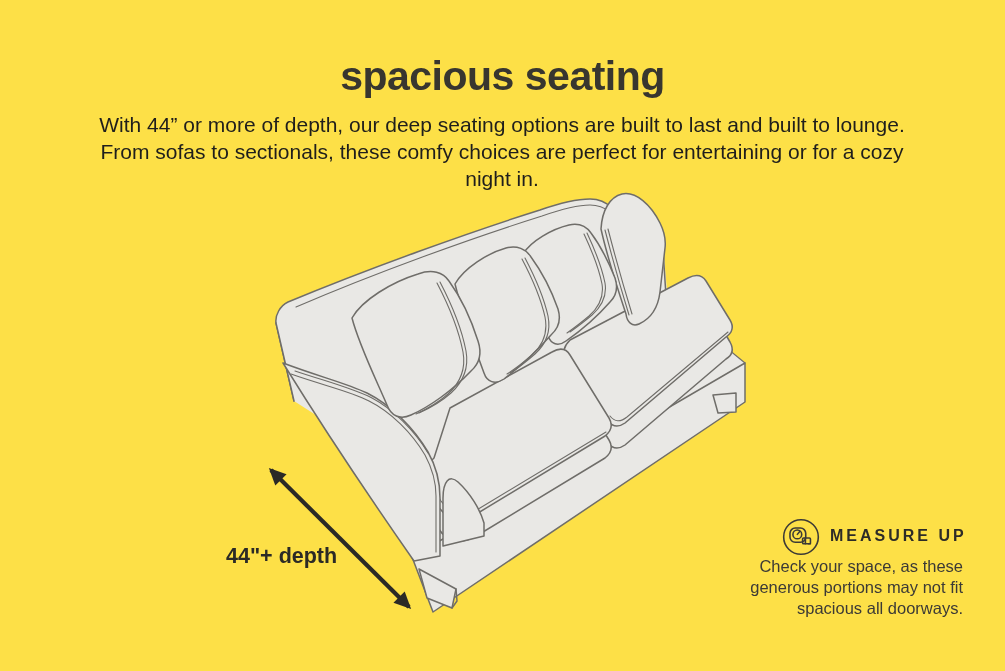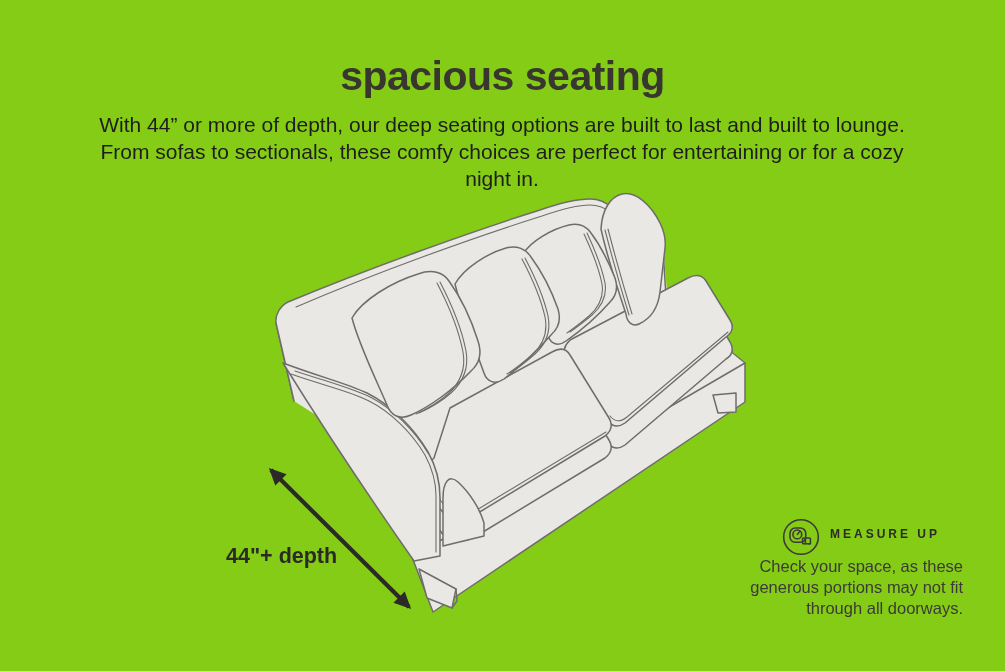--- a/index.html
+++ b/index.html
@@ -1,19 +1,19 @@
 <!DOCTYPE html>
 <html><head>
 <meta charset="utf-8">
 <style>
   html,body{margin:0;padding:0;background:#ffffff;}
   #canvas{
     position:relative;
     width:1005px;height:671px;
-    background:#84cc16;
+    background:#fde047;
     font-family:"Liberation Sans", sans-serif;
     overflow:hidden;
   }
   .page-title{
     position:absolute;top:53px;left:0;width:1005px;
     text-align:center;
     font-size:41px;font-weight:700;letter-spacing:-0.5px;
     color:#38362f;
   }
   .intro-text{
@@ -25,21 +25,21 @@
   .sofa-stage{position:absolute;top:0;left:0;width:1005px;height:671px;}
   .depth-label{
     position:absolute;top:544px;left:226px;
     font-size:21.5px;font-weight:700;color:#2b2a26;
     white-space:nowrap;
   }
   .measure-block{position:absolute;top:514px;left:738px;width:228px;}
   .measure-icon{position:absolute;top:2px;left:42px;width:42px;height:42px;}
   .measure-heading{
     position:absolute;top:13px;left:92px;
-    font-size:12px;font-weight:700;letter-spacing:3px;
+    font-size:16px;font-weight:700;letter-spacing:3px;
     color:#2d2b27;white-space:nowrap;
   }
   .measure-note{
     position:absolute;top:42px;left:0;width:225px;
     text-align:right;
     font-size:16.5px;line-height:21px;
     color:#3c3a36;
   }
   svg .ln{fill:none;stroke:#6f6d69;stroke-width:1.5;stroke-linecap:round;stroke-linejoin:round;}
   svg .fl{fill:#e9e8e5;stroke:#6f6d69;stroke-width:1.5;stroke-linejoin:round;}
@@ -121,16 +121,16 @@
         <circle cx="20" cy="20" r="16.5"></circle>
         <rect x="9.5" y="11.5" width="15" height="13.5" rx="5"></rect>
         <circle cx="16.5" cy="17.5" r="4.2"></circle>
         <line x1="16.5" y1="17.5" x2="18.6" y2="14.9"></line>
         <rect x="21.5" y="21" width="7.5" height="5.5" rx="1"></rect>
         <line x1="24.2" y1="21" x2="24.2" y2="26.5"></line>
         <line x1="27" y1="26.5" x2="29" y2="26.5"></line>
       </g>
     </svg>
     <div class="measure-heading">MEASURE UP</div>
-    <div class="measure-note">Check your space, as these generous portions may not fit through all doorways.</div>
+    <div class="measure-note">Check your space, as these generous portions may not fit spacious all doorways.</div>
   </div>
 
 </div>
 
 </body></html>

